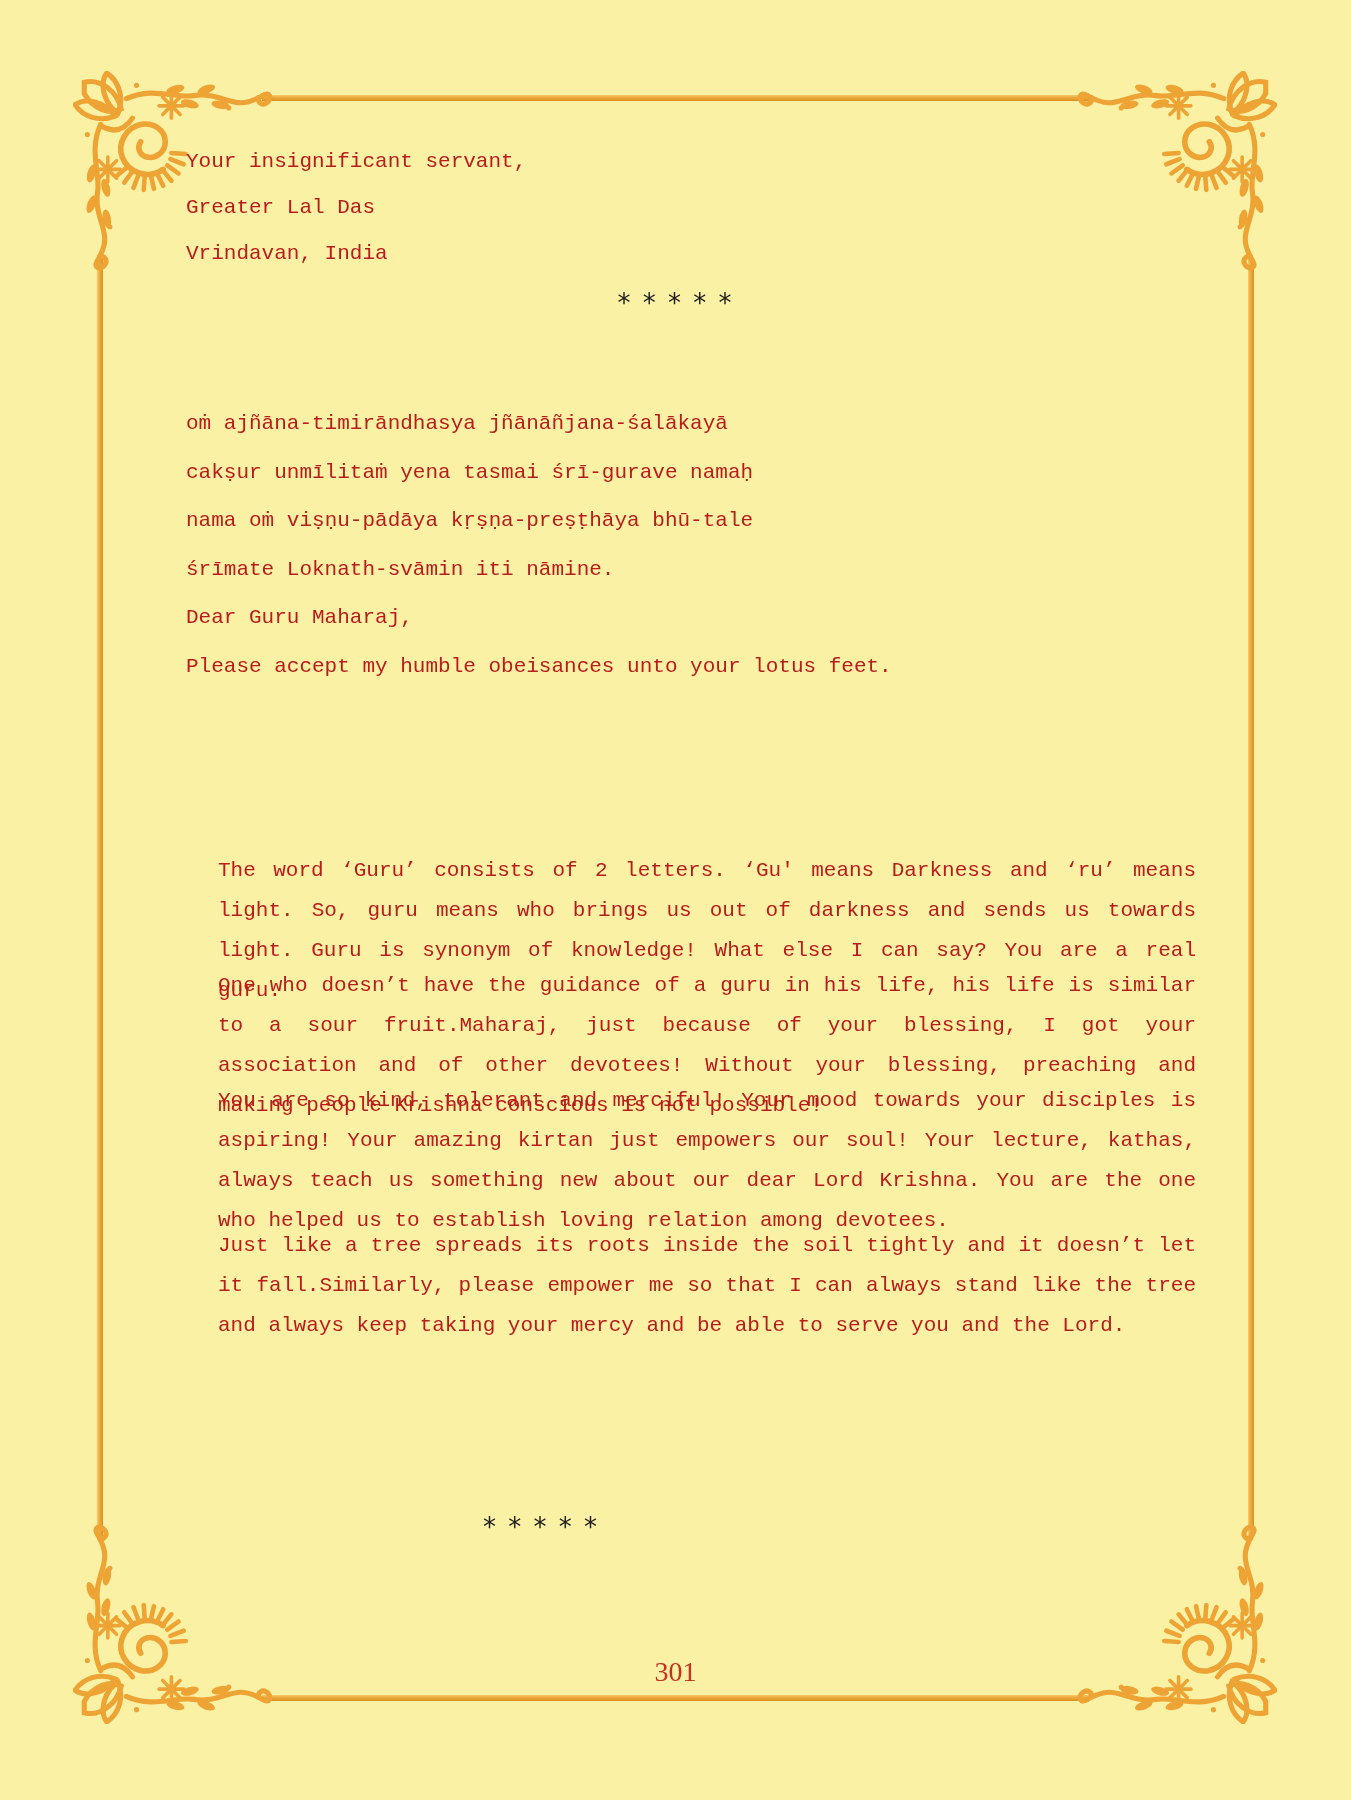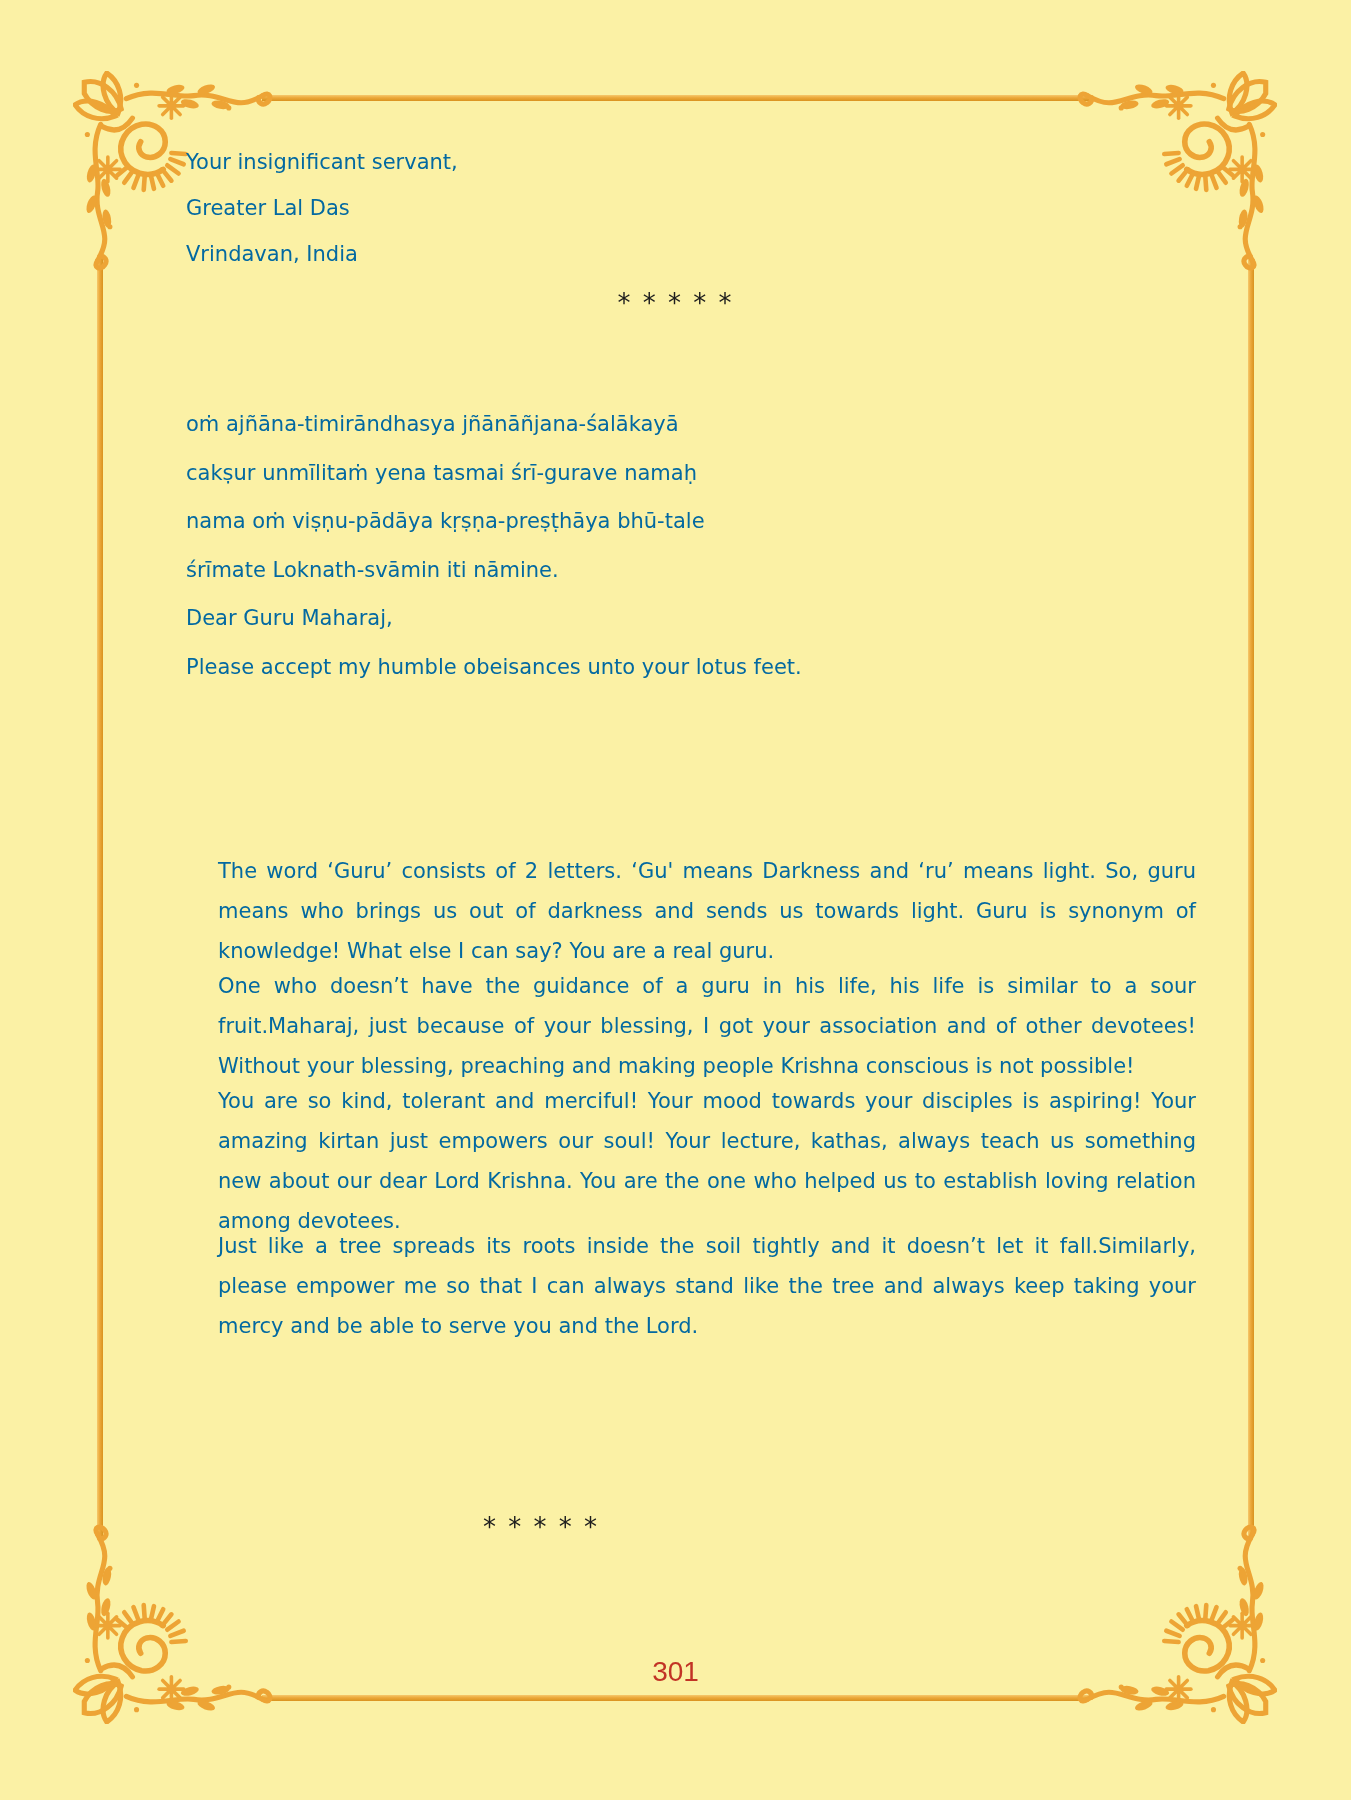--- a/index.html
+++ b/index.html
@@ -22,41 +22,41 @@
   .frame-bottom{left:262px;top:1695px;width:827px;}
   .frame-left{left:97px;top:258px;height:1278px;}
   .frame-right{left:1248px;top:258px;height:1278px;}
   
   .ornament{position:absolute;width:205px;height:205px;}
   .orn-tl{left:73px;top:71px;}
   .orn-tr{left:1072px;top:71px;transform:scaleX(-1);}
   .orn-bl{left:73px;top:1519px;transform:scaleY(-1);}
   .orn-br{left:1072px;top:1519px;transform:scale(-1,-1);}
   
-  .txt{position:absolute;color:#0369a1;font-size:21px;}
+  .txt{position:absolute;color:#b91c1c;font-size:21px;font-family:Liberation Mono, monospace;}
   .top-sig{left:186px;top:139px;line-height:46px;}
   .invocation{left:186px;top:400px;line-height:48.5px;}
   .paragraph{
     left:202px;width:978px;
     line-height:40px;
     text-align:justify;
     margin:16px;
   }
   .para-1{top:835px;}
   .para-2{top:950px;}
   .para-3{top:1065px;}
   .para-4{top:1210px;}
   .closing-sig{left:186px;top:1372px;line-height:45.5px;}
   .divider{letter-spacing:2px;font-size:26px;color:#1d1d1d;position:absolute;text-align:center;}
   .divider-top{left:0;top:288px;width:1351px;}
   .divider-bottom{left:186px;top:1512px;width:710px;}
   .page-number{
     position:absolute;left:0;top:1656px;width:1351px;
     text-align:center;
-    font-family:Liberation Sans, sans-serif;
+    font-family:Liberation Serif, serif;
     font-size:28px;
     color:#C23325;
   }
 </style>
 </head>
 <body>
 
 <div class="page">
 
   <svg width="0" height="0" style="position:absolute" aria-hidden="true">

